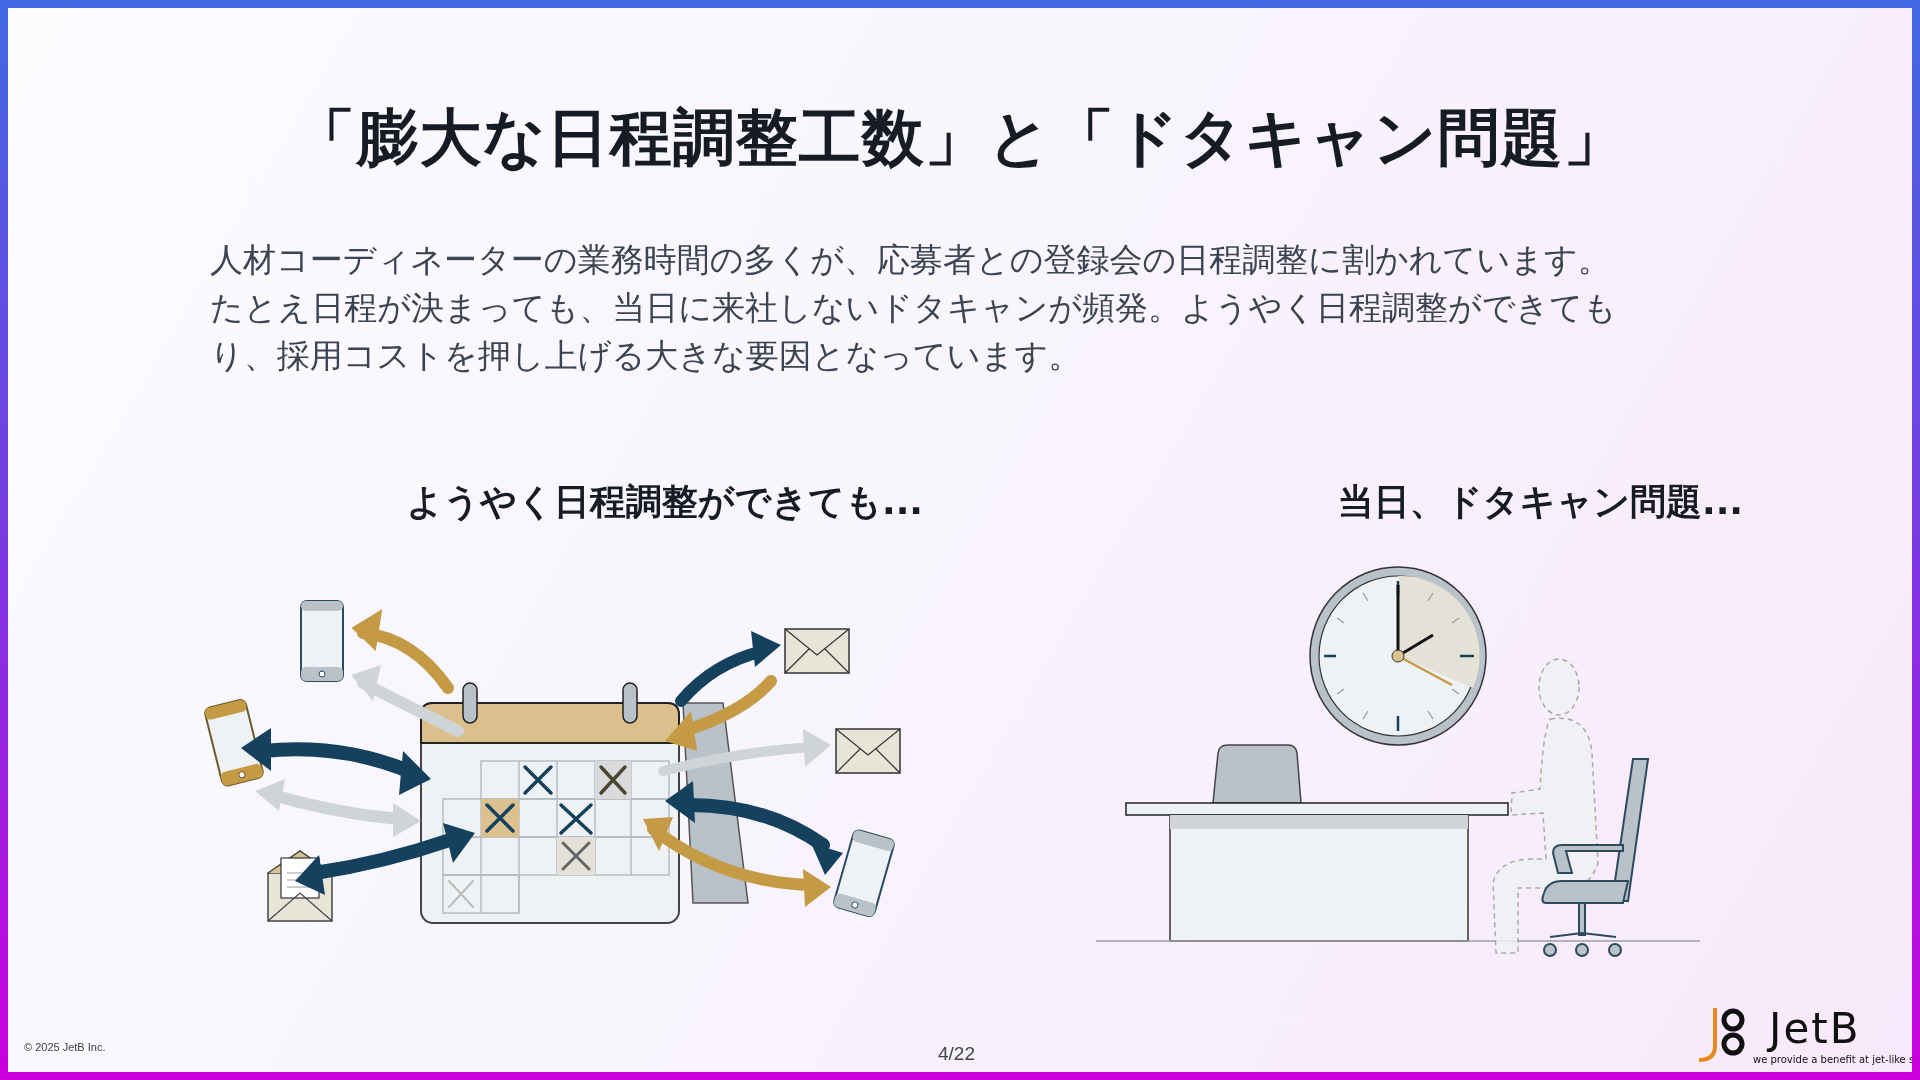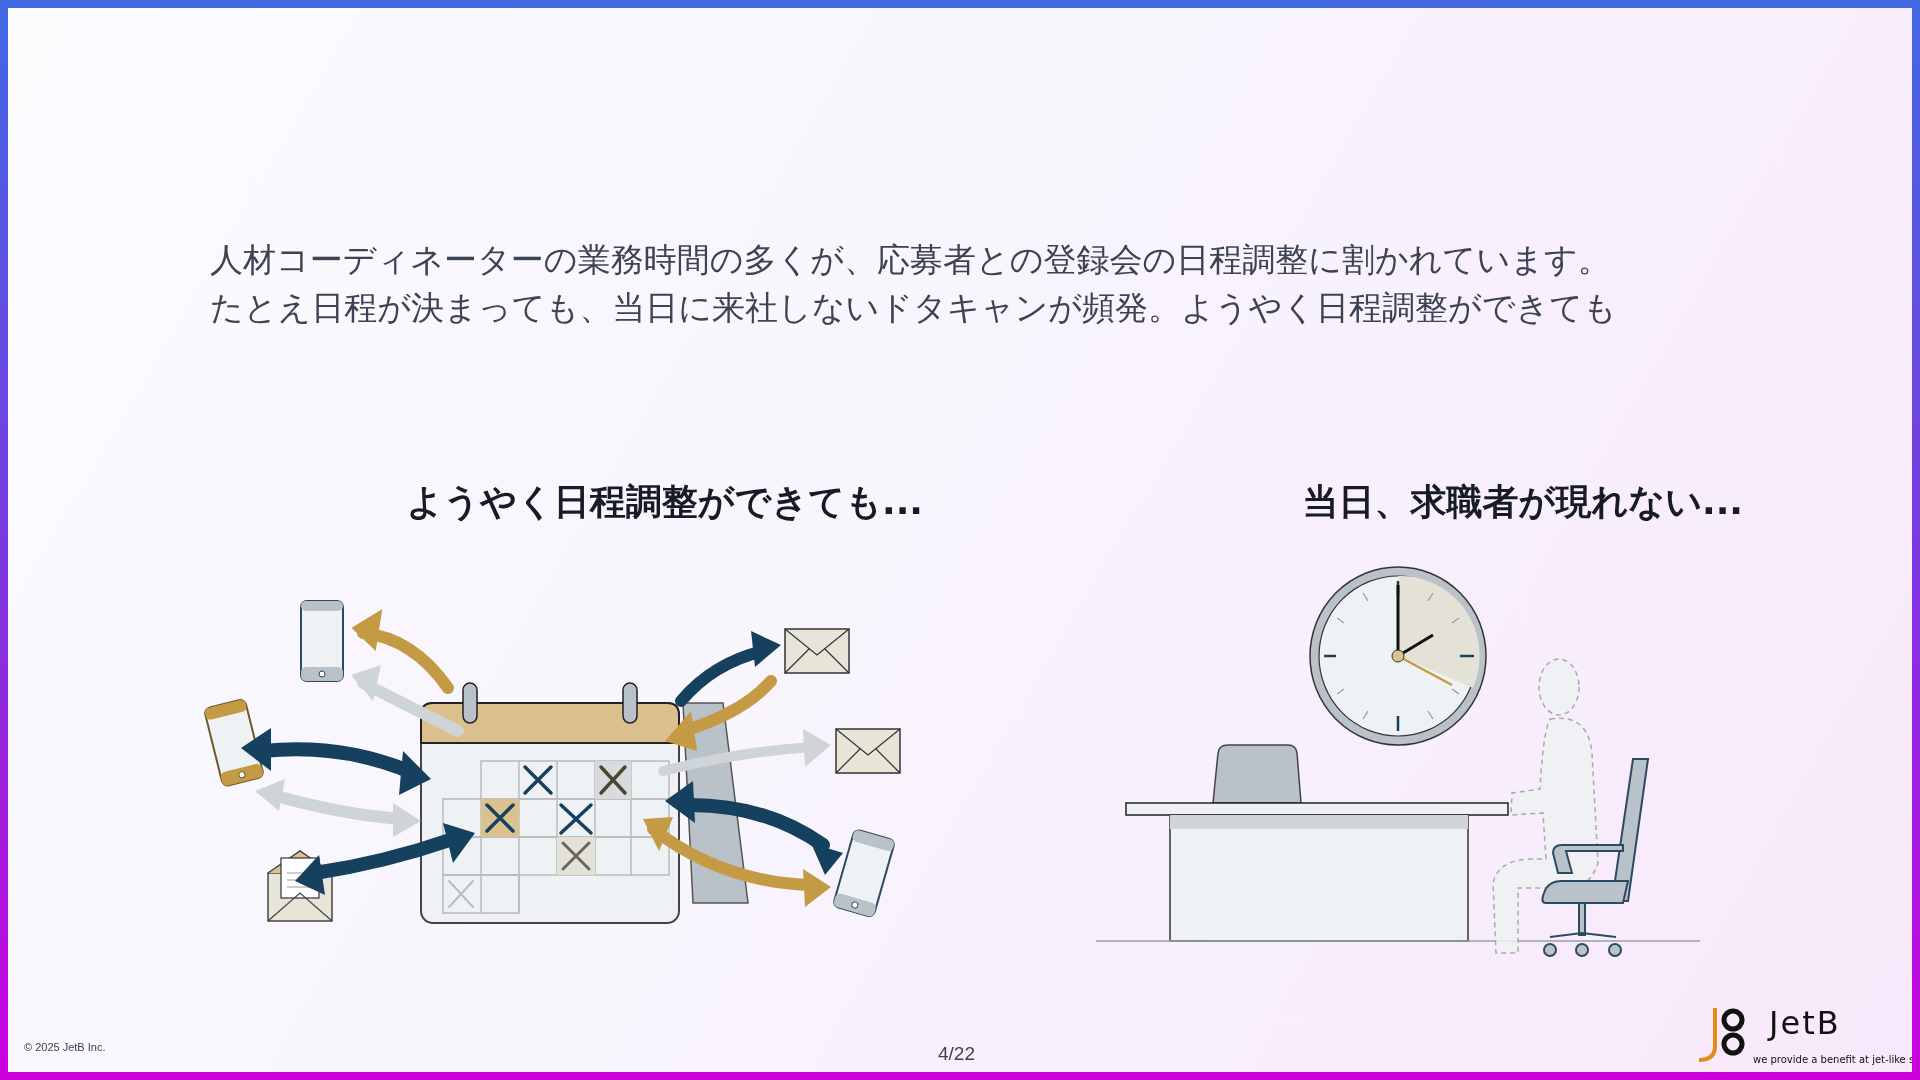--- a/index.html
+++ b/index.html
@@ -33,42 +33,44 @@
   .footer-copy {
     position: absolute; left: 16px; top: 1033px; font-size: 11px; color: #3c4352;
     font-family: "Liberation Sans", sans-serif;
   }
   .footer-page {
     position: absolute; left: 930px; top: 1035px; font-size: 19px; color: #3c4352;
     font-family: "Liberation Sans", sans-serif;
   }
   .logo { position: absolute; left: 1685px; top: 994px; width: 220px; height: 66px; }
   .logo-word {
-    position: absolute; left: 76px; top: 2px; font-size: 32px; color: #111;
+    position: absolute; left: 76px; top: 2px; font-size: 42px; color: #111;
     font-family: "DejaVu Sans", sans-serif; letter-spacing: 2px;
   }
   .logo-tag {
     position: absolute; left: 60px; top: 52px; font-size: 10px; color: #111;
     font-family: "DejaVu Sans", sans-serif; white-space: nowrap;
   }
 </style>
 </head>
 <body>
 
 <div class="frame">
 <div class="slide">
 
+  <div class="title">「膨大な日程調整工数」と「ドタキャン問題」</div>
 
   <div class="intro">
     <div>人材コーディネーターの業務時間の多くが、応募者との登録会の日程調整に割かれています。</div>
     <div>たとえ日程が決まっても、当日に来社しないドタキャンが頻発。ようやく日程調整ができても</div>
+    <div>り、採用コストを押し上げる大きな要因となっています。</div>
   </div>
 
   <div class="panel-title pt-left">ようやく日程調整ができても...</div>
-  <div class="panel-title pt-right">当日、求職者が現れない...</div>
+  <div class="panel-title pt-right">当日、ドタキャン問題...</div>
 
   <svg class="illus" style="left:195px; top:575px;" width="720" height="360" viewBox="0 0 720 360">
 
     <path d="M480 120 L520 120 L545 320 L490 320 Z" fill="#b9c2c8" stroke="#555" stroke-width="1.5"></path>
 
     <rect x="218" y="120" width="258" height="220" rx="12" fill="#eff2f4" stroke="#444" stroke-width="2"></rect>
 
     <path d="M218 150 L218 132 Q218 120 230 120 L464 120 Q476 120 476 132 L476 160 L218 160 Z" fill="#dbc08e" stroke="#222" stroke-width="2"></path>
 
     <rect x="260" y="100" width="14" height="40" rx="7" fill="#b9c2c8" stroke="#222" stroke-width="1.5"></rect>

